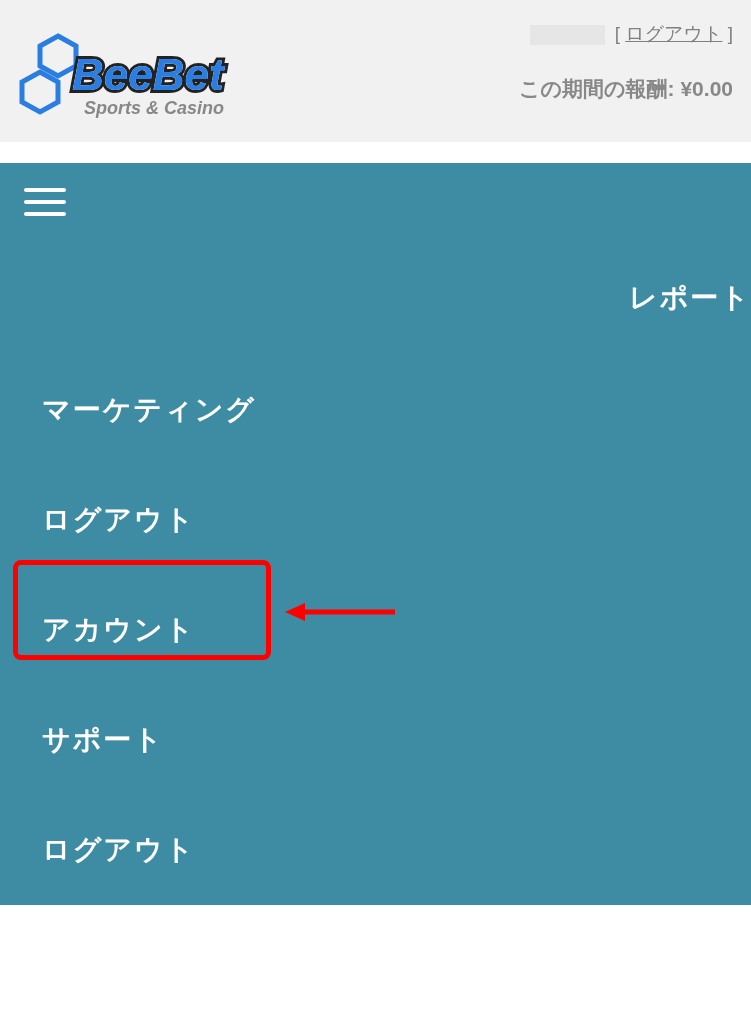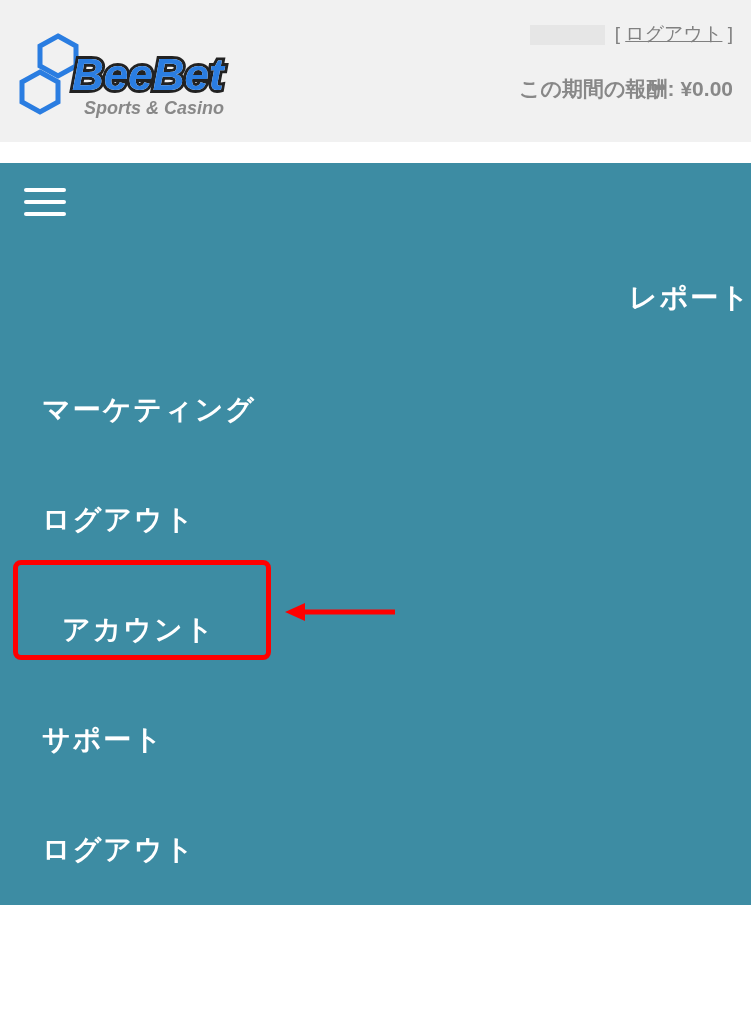--- a/index.html
+++ b/index.html
@@ -132,21 +132,21 @@
 <div class="nav">
   <div class="nav-item" style="height:115px;justify-content:flex-end;">
     <span>レポート</span>
   </div>
   <div class="nav-item" style="height:110px;">
     <span>マーケティング</span>
   </div>
   <div class="nav-item" style="height:110px;">
     <span>ログアウト</span>
   </div>
-  <div class="nav-item" style="height:110px;margin-left:20px;">
+  <div class="nav-item" style="height:110px;">
     <span>アカウント</span>
   </div>
   <div class="nav-item" style="height:110px;text-align:center;">
     <span>サポート</span>
   </div>
   <div class="nav-item" style="height:110px;">
     <span>ログアウト</span>
   </div>
 
   <div class="highlight-box" style="left:13px; top:320px; width:258px; height:100px;"></div>

